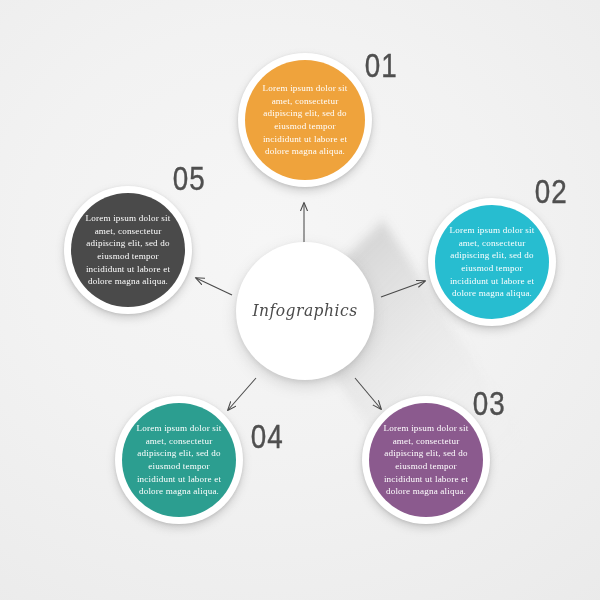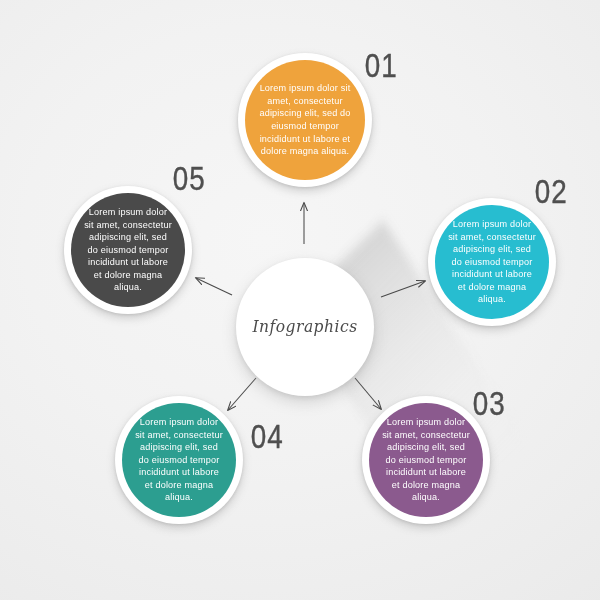--- a/index.html
+++ b/index.html
@@ -77,28 +77,28 @@
     position: relative;
   }
 
   .node-text {
     color: #ffffff;
     font-size: 9.1px;
     line-height: 12.6px;
     text-align: center;
     letter-spacing: 0.02em;
     padding: 0 12px;
-    font-family: Liberation Sans, sans-serif;
+    font-family: Liberation Serif, serif;
   }
 
   
   #hub-ring {
     position: absolute;
     left: 236px;
-    top: 258px;
+    top: 242px;
     width: 138px;
     height: 138px;
     border-radius: 50%;
     background: #ffffff;
     display: flex;
     align-items: center;
     justify-content: center;
     box-shadow:
       0 6px 14px rgba(140,140,140,0.30),
       0 2px 4px rgba(140,140,140,0.20);

